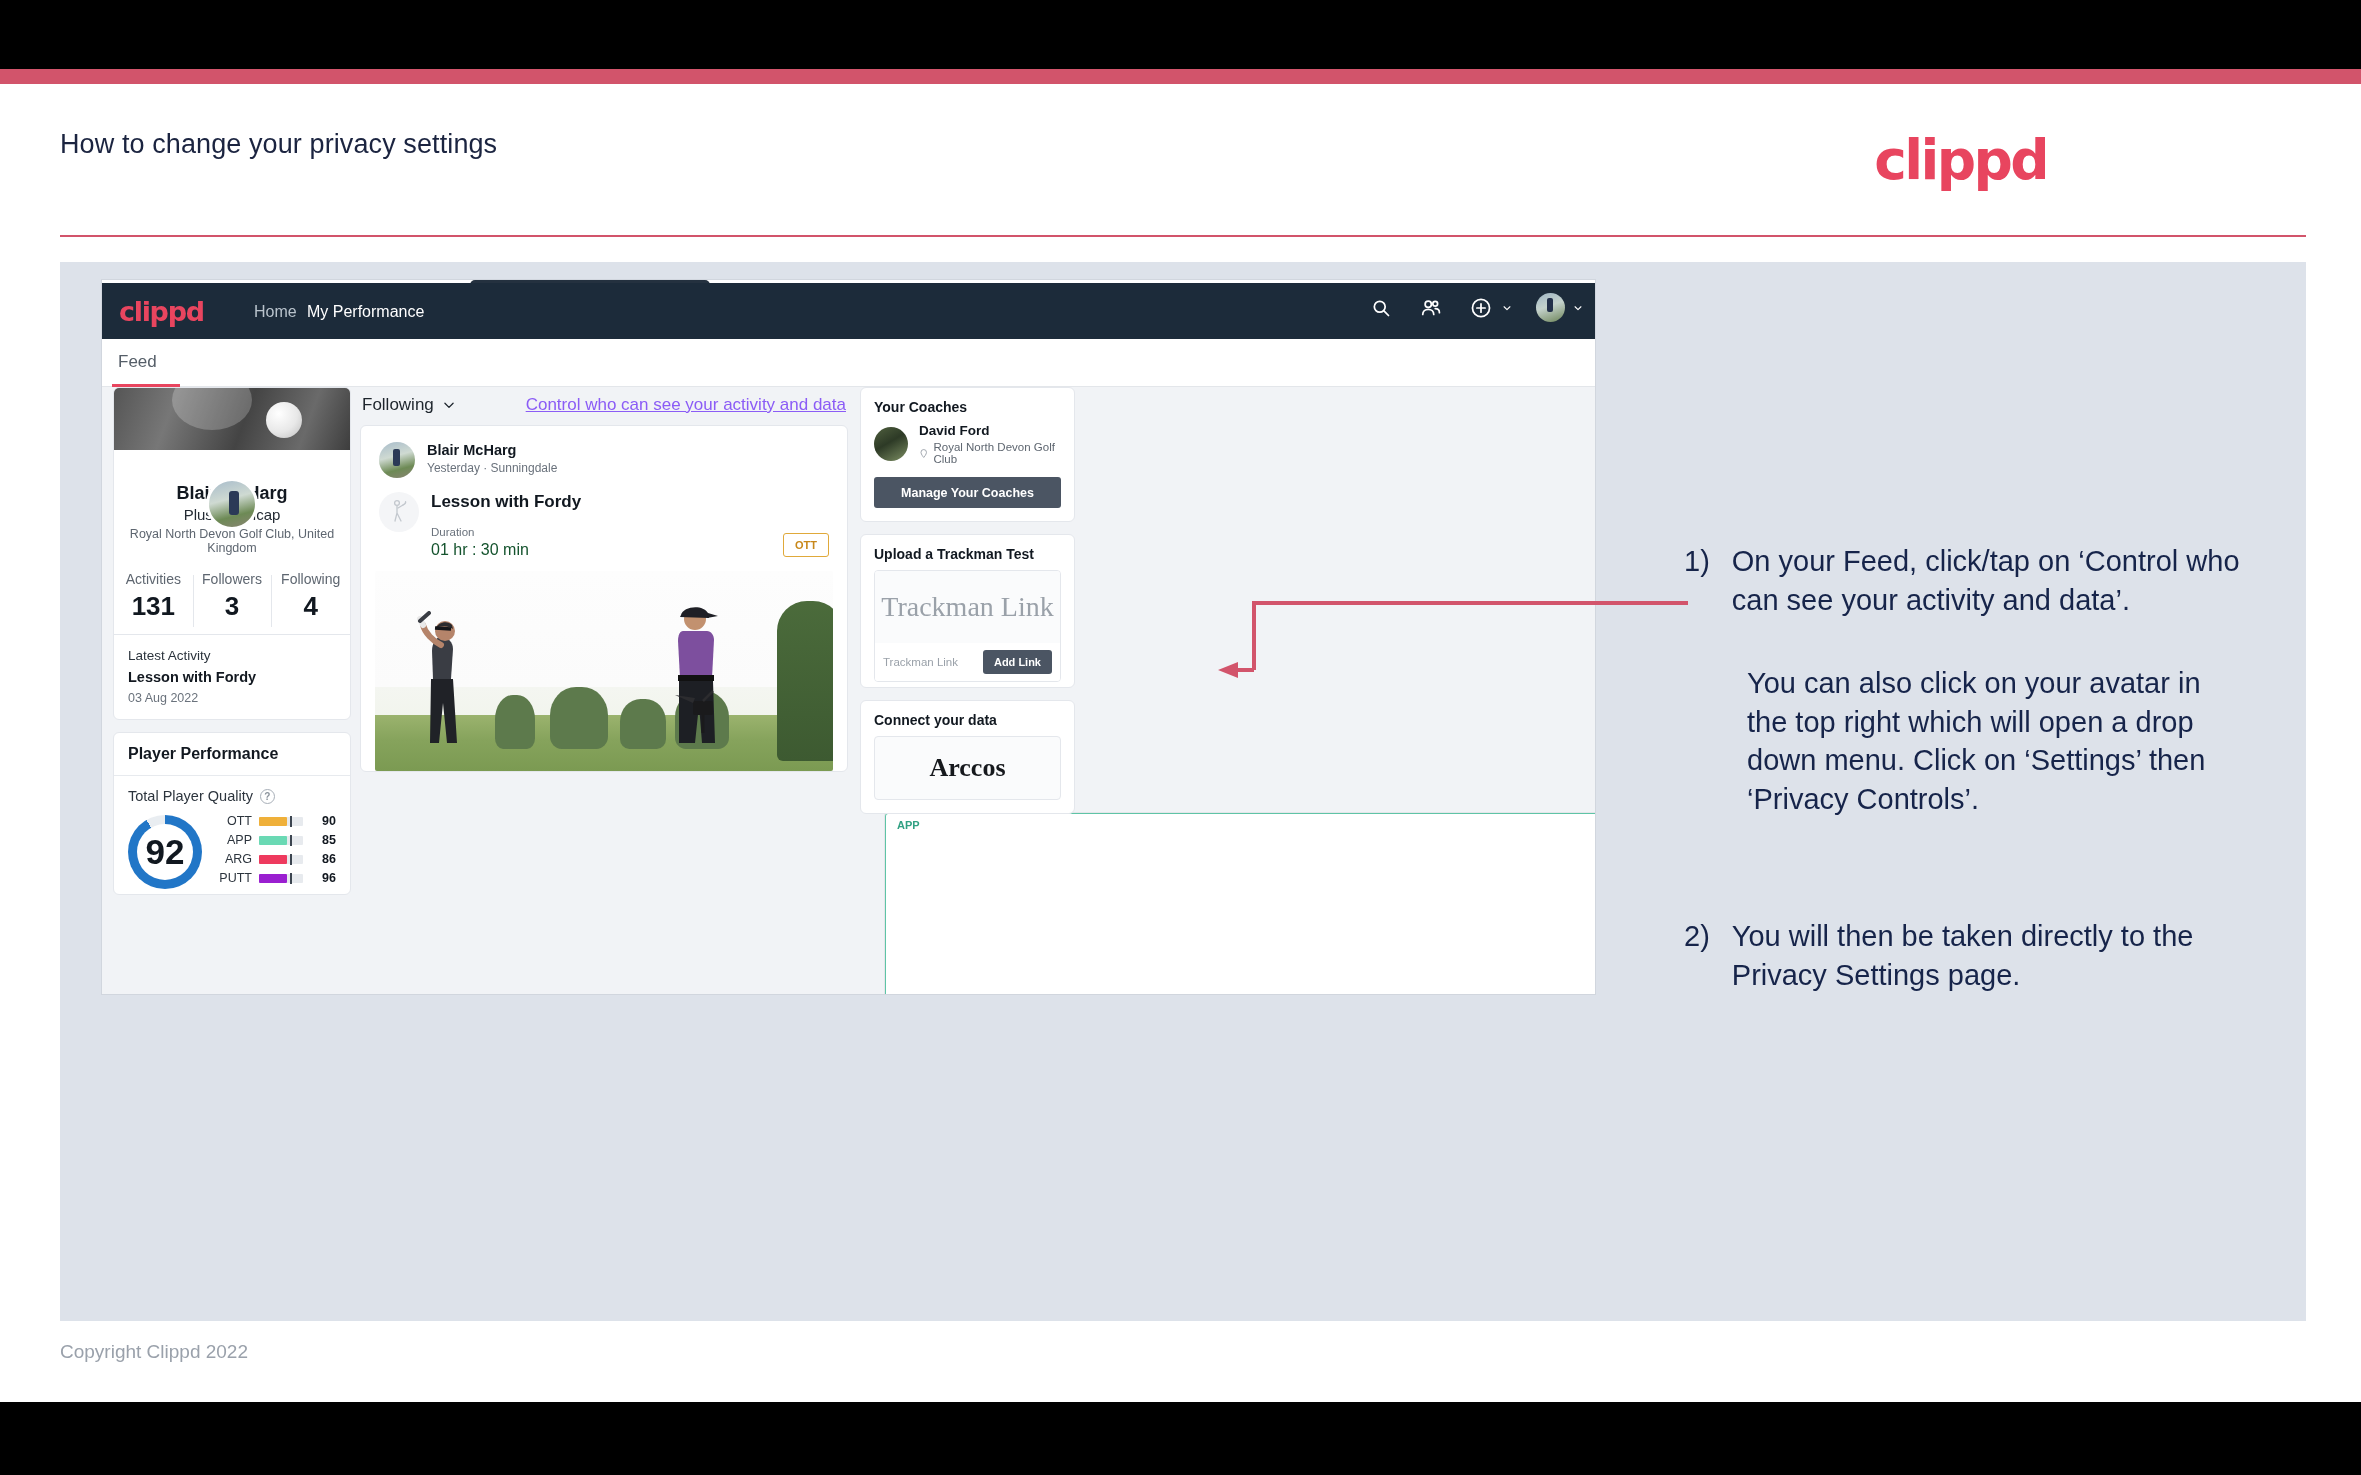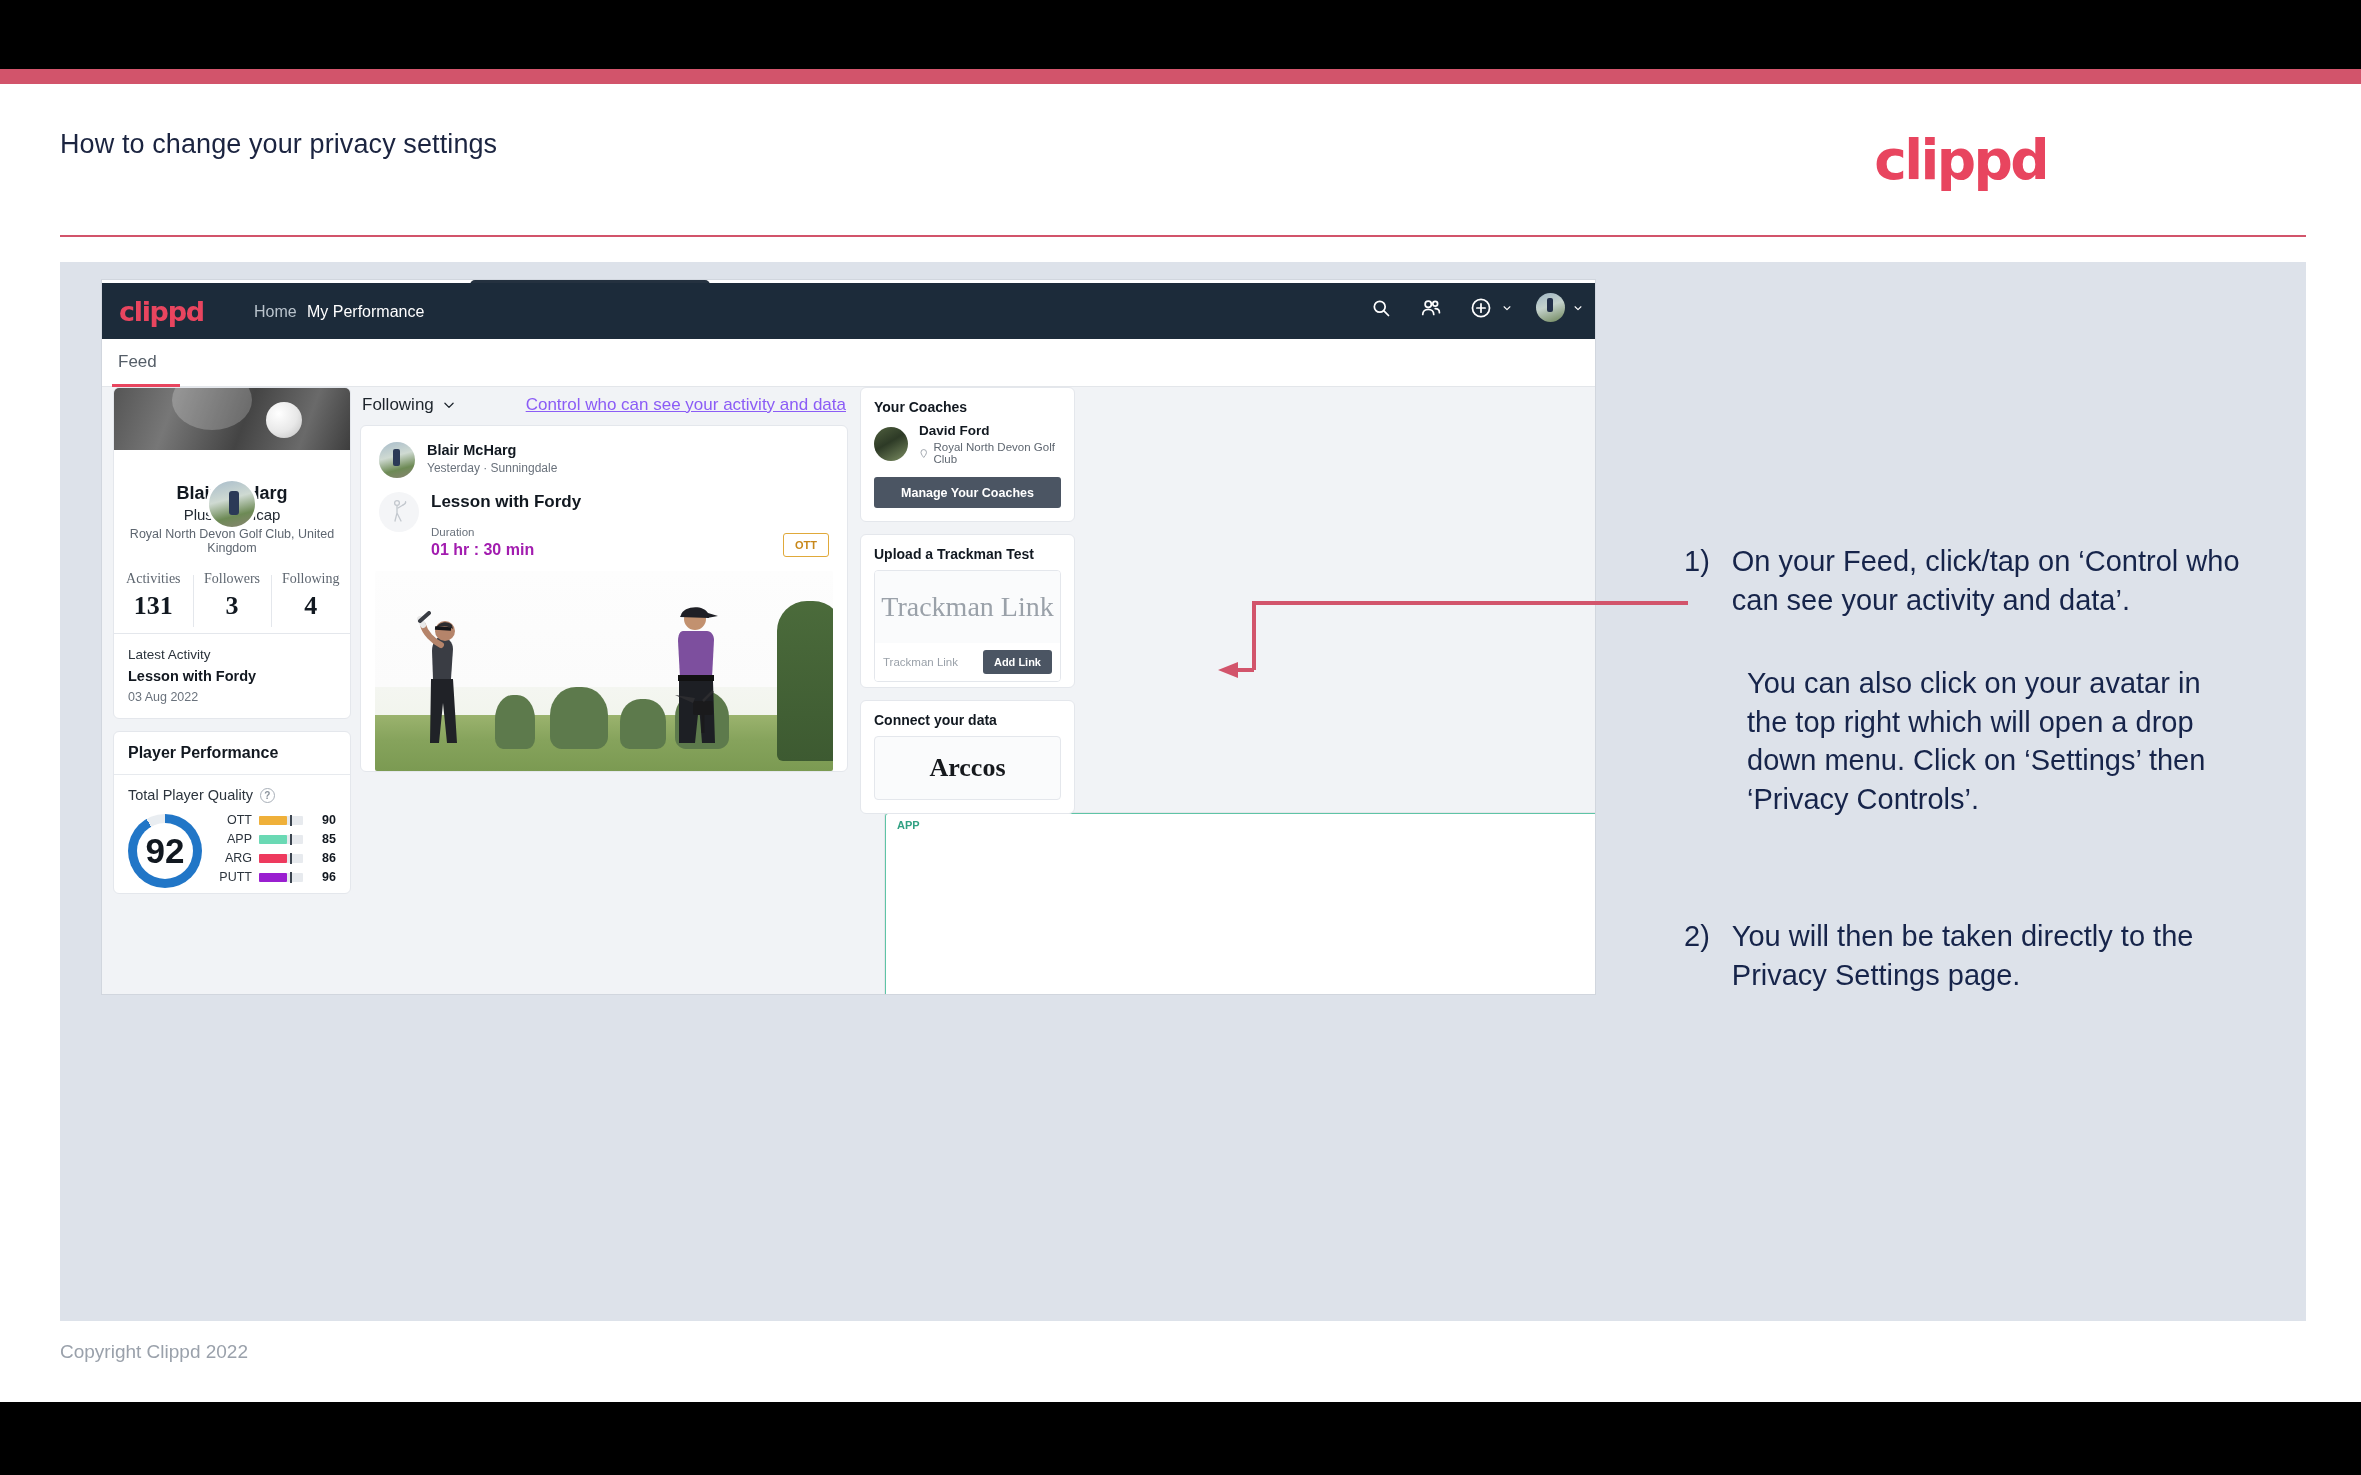--- a/index.html
+++ b/index.html
@@ -112,21 +112,21 @@
     background: linear-gradient(165deg,#a8bccb 0%,#cfdad2 40%,#6d8a55 72%,#8a8474 100%);
     overflow:hidden;
   }
   .profile-avatar:after{
     content:''; position:absolute; left:20px; top:10px; width:10px; height:24px;
     background:#2b3a57; border-radius:3px;
   }
   .profile-name { text-align:center; font-size:18px; font-weight:700; color:#121820; margin-top:33px; }
   .profile-hcp  { text-align:center; font-size:15px; color:#232a33; margin-top:2px; }
   .profile-club { text-align:center; font-size:12.5px; color:#5e6670; margin-top:4px; }
-  .stats { display:flex; margin-top:16px; padding-bottom:12px;font-family:Liberation Serif, serif; }
+  .stats { display:flex; margin-top:16px; padding-bottom:12px; }
   .stat { flex:1; text-align:center; position:relative; }
   .stat + .stat:before{ content:''; position:absolute; left:0; top:4px; width:1px; height:52px; background:#e4e7ec; }
   .stat-lbl { font-size:14px; color:#5e6670; }
   .stat-val { font-size:26px; font-weight:700; color:#111820; margin-top:4px; }
   .latest { border-top:1px solid #e4e7ec; padding:13px 14px 14px; }
   .latest-lbl { font-size:13.5px; color:#2c343d; }
   .latest-title { font-size:14.5px; font-weight:700; color:#121820; margin-top:6px; }
   .latest-date { font-size:12.5px; color:#6a727c; margin-top:6px; }
 
   .perf-head { padding:12px 14px; font-size:16px; font-weight:700; color:#121820; border-bottom:1px solid #e7eaee; }
@@ -159,21 +159,21 @@
      background: linear-gradient(165deg,#a8bccb 0%,#cfdad2 40%,#6d8a55 72%,#8a8474 100%); position:relative; overflow:hidden; flex:0 0 auto;}
   .post-avatar:after{ content:''; position:absolute; left:14px; top:7px; width:7px; height:17px; background:#2b3a57; border-radius:2px;}
   .post-name { font-size:14.5px; font-weight:700; color:#111820; }
   .post-meta { font-size:12px; color:#6a727c; margin-top:3px; }
   .post-main { display:flex; gap:12px; margin-top:14px; }
   .swing-ic { width:40px; height:40px; border-radius:50%; background:#f4f5f7; flex:0 0 auto;
               display:flex; align-items:center; justify-content:center; }
   .post-title { font-size:17px; font-weight:700; color:#111820; }
   .post-desc { font-size:13px; color:#3b434c; line-height:1.5; margin-top:7px; }
   .duration-lbl { font-size:11.5px; color:#6a727c; margin-top:14px; }
-  .duration-val { font-size:16px; color:#a21caf; margin-top:3px;font-weight:bold; }
+  .duration-val { font-size:16px; color:#14532d; margin-top:3px; }
   .tagrow { position:absolute; right:18px; bottom:2px; display:flex; gap:8px; }
   .tag { font-size:11px; font-weight:700; padding:5px 11px; border-radius:3px; }
   .tag.ott { color:#c8881a; border:1px solid #e0a93a; }
   .tag.app { color:#31a183; border:1px solid #5ec4a6; }
   .post-img { margin:12px 14px 0; height:200px; border-radius:2px; overflow:hidden; position:relative;
               background: linear-gradient(#fdfdfd 0%, #fbfbfb 58%, #f4f6f1 58%, #eef2e6 100%); }
   .pi-tree { position:absolute; bottom:22px; background:#5d7a4c; border-radius:45% 45% 20% 20%; }
   .pi-ground { position:absolute; left:0; right:0; bottom:0; height:56px;
                background: linear-gradient(#9bb36e 0%, #86a35c 45%, #7b9a52 100%); }
   .pi-hedge { position:absolute; right:-10px; bottom:10px; width:66px; height:160px;

